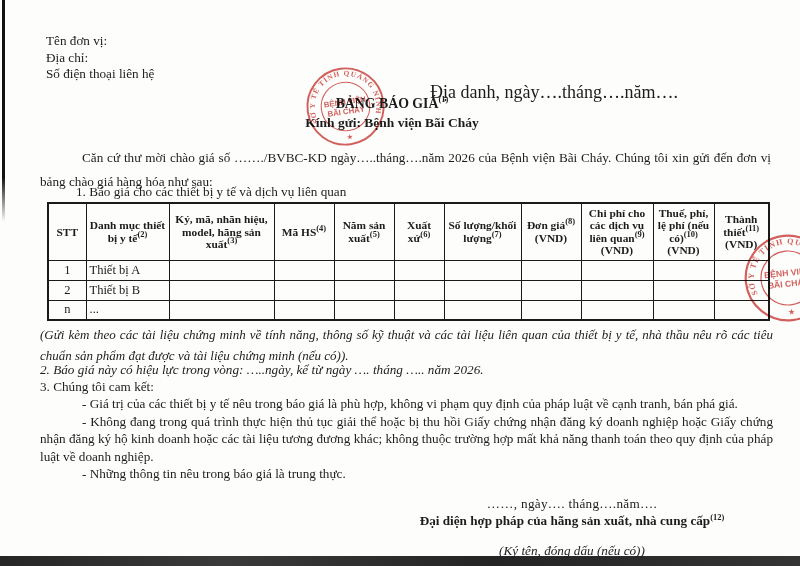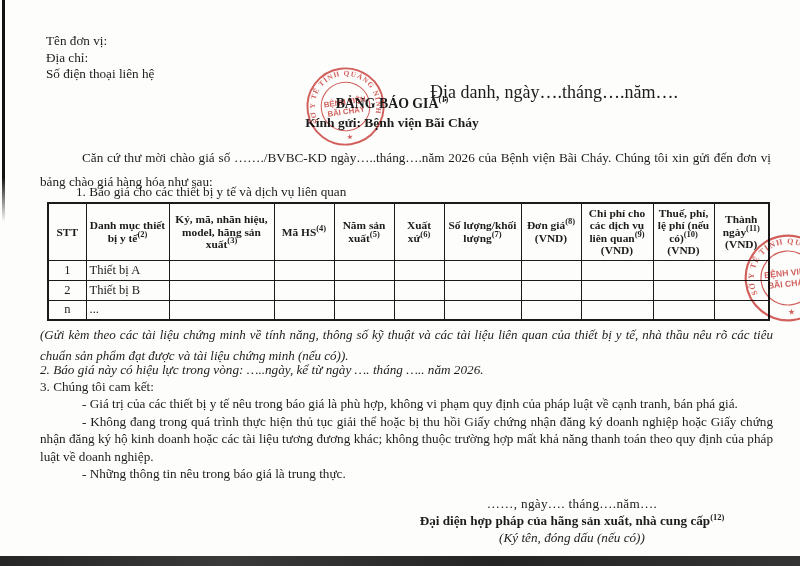--- a/index.html
+++ b/index.html
@@ -42,21 +42,21 @@
   td.c { text-align:center; }
   .note-italic { left:40px; top:325px; width:733px; font-style:italic;
                  font-size:13px; line-height:20.5px; text-align:justify; }
   .item2 { left:40px; top:362px; width:733px; font-size:13.2px;font-style:italic; }
   .item3 { left:40px; top:379px; width:733px; font-size:13.2px; }
   .commits { left:40px; top:395px; width:733px; font-size:13.2px; line-height:17.6px; }
   .commits p { text-align:justify; text-indent:42px; }
   .signblock { left:372px; top:472px; width:400px; text-align:center; font-size:13.2px; }
   .sign-date { letter-spacing:0.3px;margin-top:24px; }
   .sign-title { font-weight:bold; margin-top:1px; }
-  .sign-note { font-style:italic; margin-top:1px; }
+  .sign-note { font-style:italic; margin-top:14px; }
   .stamp { pointer-events:none; opacity:0.85; mix-blend-mode:multiply; }
   .stamp svg { width:100%; height:100%; }
   .stamp1 { left:305px; top:66px; width:81px; height:81px; transform:rotate(-8deg); }
   .stamp2 { left:743px; top:233px; width:90px; height:90px; transform:rotate(-6deg); }
 </style>
 </head>
 <body>
 
 <div class="page">
 
@@ -99,21 +99,21 @@
           <th><span>STT</span></th>
           <th><span>Danh mục thiết bị y tế</span><sup class="fn">(2)</sup></th>
           <th><span>Ký, mã, nhãn hiệu, model, hãng sản xuất</span><sup class="fn">(3)</sup></th>
           <th><span>Mã HS</span><sup class="fn">(4)</sup></th>
           <th><span>Năm sản xuất</span><sup class="fn">(5)</sup></th>
           <th><span>Xuất xứ</span><sup class="fn">(6)</sup></th>
           <th><span>Số lượng/khối lượng</span><sup class="fn">(7)</sup></th>
           <th><span>Đơn giá</span><sup class="fn">(8)</sup><div>(VND)</div></th>
           <th><span>Chi phí cho các dịch vụ liên quan</span><sup class="fn">(9)</sup><div>(VND)</div></th>
           <th><span>Thuế, phí, lệ phí (nếu có)</span><sup class="fn">(10)</sup><div>(VND)</div></th>
-          <th><span>Thành ngày</span><sup class="fn">(11)</sup><div>(VND)</div></th>
+          <th><span>Thành thiết</span><sup class="fn">(11)</sup><div>(VND)</div></th>
         </tr>
       </thead>
     <tbody id="table-body">
         <tr>
           <td class="c">1</td>
           <td>Thiết bị A</td>
           <td></td>
           <td></td>
           <td></td>
           <td></td>

